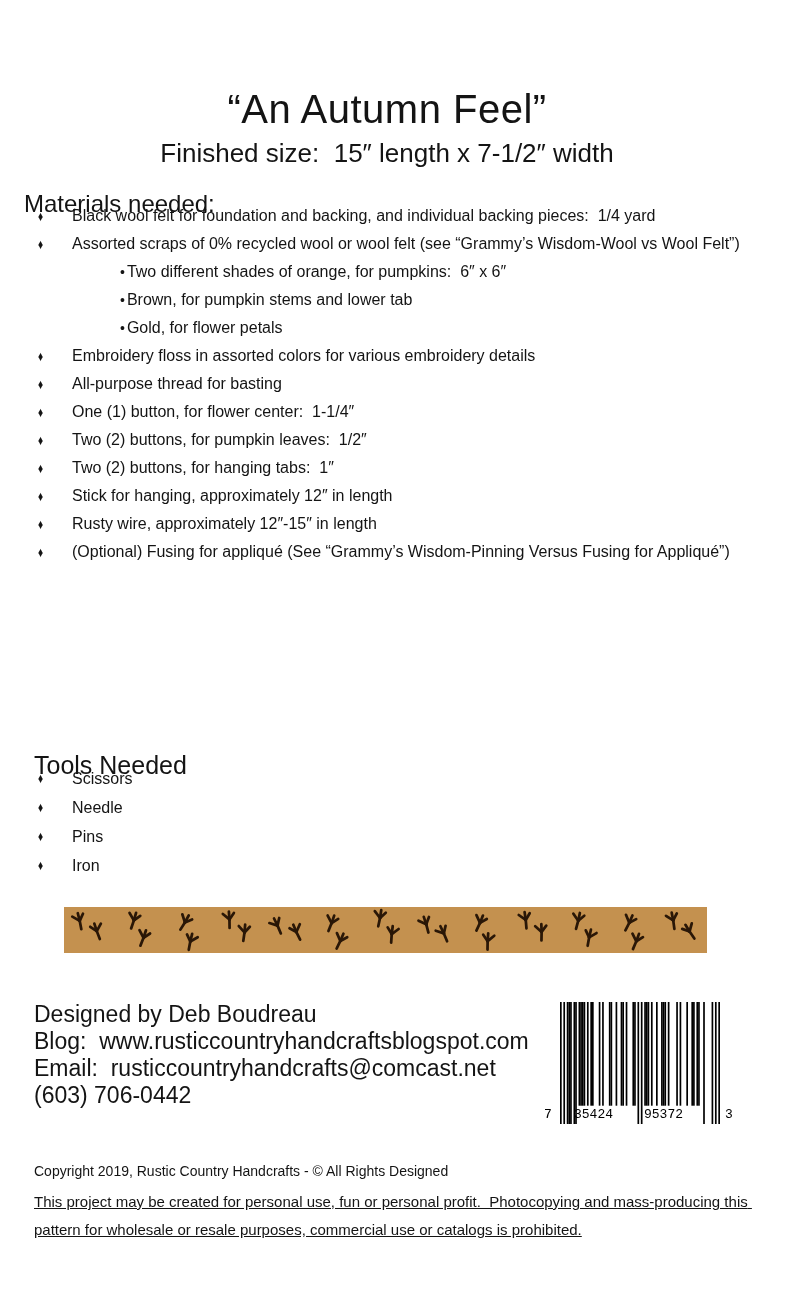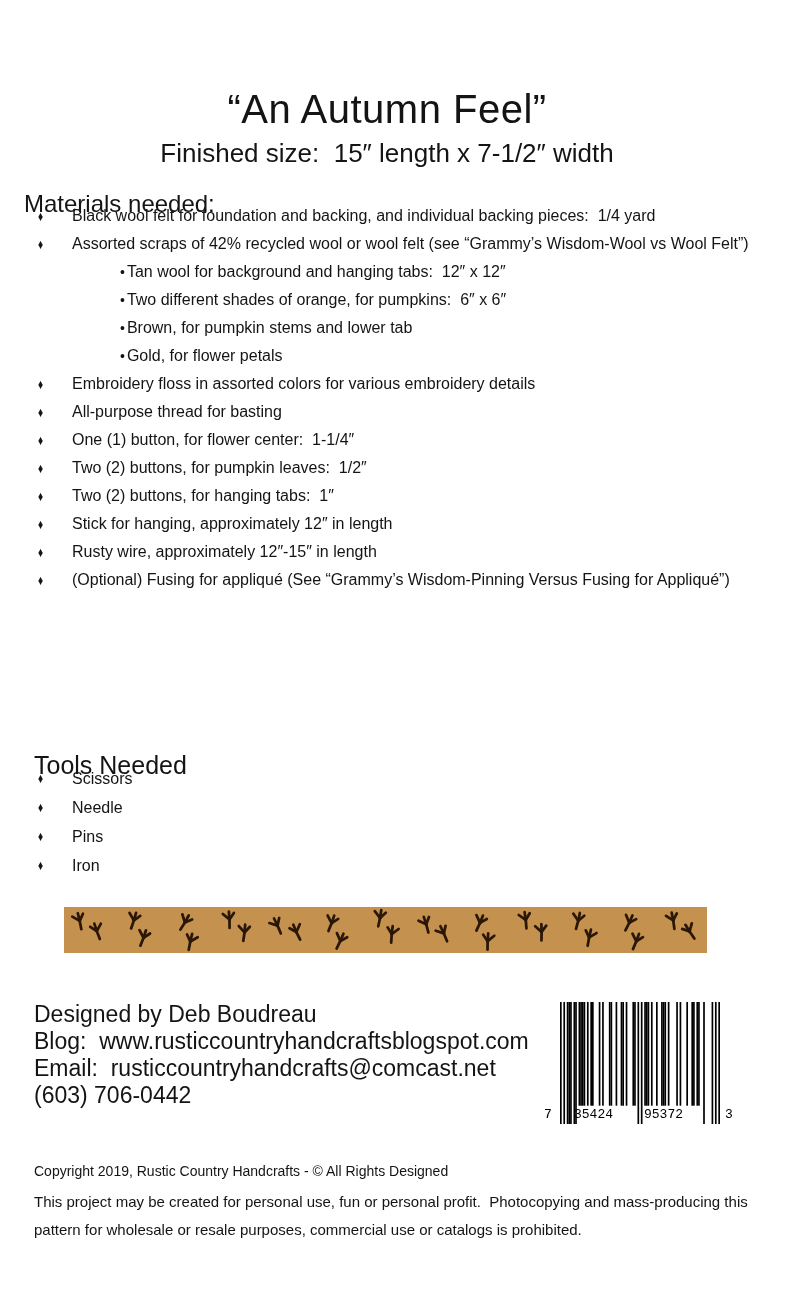--- a/index.html
+++ b/index.html
@@ -42,21 +42,21 @@
   .barcode .bars{position:absolute;left:16px;top:0;width:160px;height:122px;fill:#000;}
   .barcode .dg{
     position:absolute;top:105px;font-family:"Liberation Mono",monospace;
     font-size:13px;color:#000;
   }
   .dg.d7{left:0;}
   .dg.g1{left:30px;width:58px;text-align:left;}
   .dg.g2{left:100px;width:36px;text-align:right;}
   .dg.d3{left:181px;}
   .copy1{position:absolute;left:14px;top:1163px;font-size:14px;}
-  .copybody{position:absolute;left:14px;top:1188px;width:714px;font-size:15px;line-height:28px;}
+  .copybody{position:absolute;left:14px;top:1188px;width:714px;font-size:15px;line-height:28px;text-decoration:underline;}
 </style>
 </head>
 <body>
 
 <div class="page">
 
   <svg width="0" height="0" style="position:absolute" aria-hidden="true">
     <defs>
       <g id="bird-foot" fill="none" stroke="currentColor" stroke-width="2.6" stroke-linecap="round">
         <path d="M0,-1 L-5.5,-7"></path>
@@ -66,22 +66,21 @@
       </g>
     </defs>
   </svg>
 
   <h1 class="title t">“An Autumn Feel”</h1>
   <h2 class="subtitle t">Finished size:  15″ length x 7-1/2″ width</h2>
 
   <h3 class="mat-head t">Materials needed:</h3>
   <ul class="blist mat-list" id="materials-list">
       <li class="main"><span class="b">♦</span><span class="t">Black wool felt for foundation and backing, and individual backing pieces:  1/4 yard</span></li>
-      <li class="main"><span class="b">♦</span><span class="t">Assorted scraps of 42% recycled wool or wool felt (see “Grammy’s Wisdom-Wool vs Wool Felt”)</span></li>
-      <li class="sub"><span class="b">•</span><span class="t">Tan wool for background and hanging tabs:  12″ x 12″</span></li>
+      <li class="main"><span class="b">♦</span><span class="t">Assorted scraps of 0% recycled wool or wool felt (see “Grammy’s Wisdom-Wool vs Wool Felt”)</span></li>
       <li class="sub"><span class="b">•</span><span class="t">Two different shades of orange, for pumpkins:  6″ x 6″</span></li>
       <li class="sub"><span class="b">•</span><span class="t">Brown, for pumpkin stems and lower tab</span></li>
       <li class="sub"><span class="b">•</span><span class="t">Gold, for flower petals</span></li>
       <li class="main"><span class="b">♦</span><span class="t">Embroidery floss in assorted colors for various embroidery details</span></li>
       <li class="main"><span class="b">♦</span><span class="t">All-purpose thread for basting</span></li>
       <li class="main"><span class="b">♦</span><span class="t">One (1) button, for flower center:  1-1/4″</span></li>
       <li class="main"><span class="b">♦</span><span class="t">Two (2) buttons, for pumpkin leaves:  1/2″</span></li>
       <li class="main"><span class="b">♦</span><span class="t">Two (2) buttons, for hanging tabs:  1″</span></li>
       <li class="main"><span class="b">♦</span><span class="t">Stick for hanging, approximately 12″ in length</span></li>
       <li class="main"><span class="b">♦</span><span class="t">Rusty wire, approximately 12″-15″ in length</span></li>

